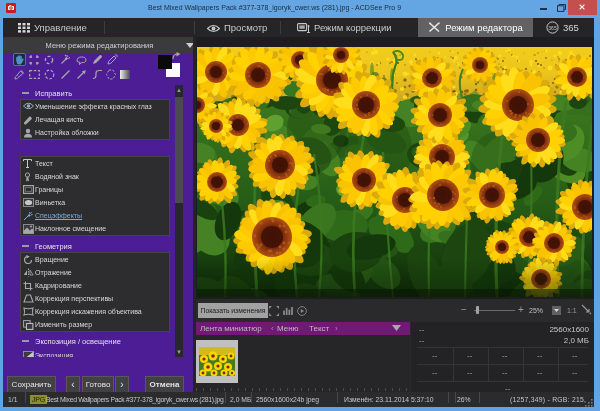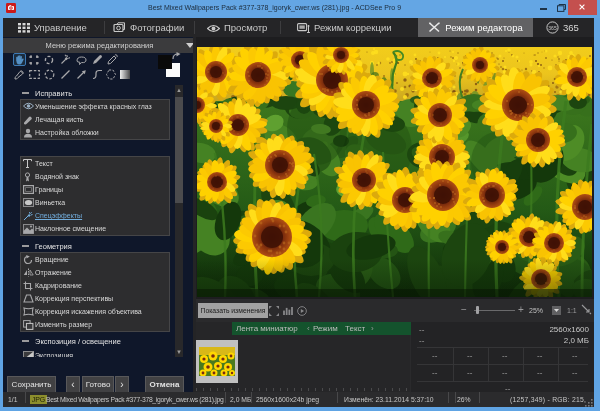--- a/index.html
+++ b/index.html
@@ -8,42 +8,42 @@
 #win{position:absolute;left:3px;top:18px;width:591px;height:389px;background:#2a2a2c;}
 
 #titlebar{position:absolute;left:0;top:0;width:600px;height:18px;background:#64a6e4;}
 #title{position:absolute;left:148px;top:4px;font-size:7px;color:#1c2b3a;}
 
 #tabbar{position:absolute;left:3px;top:18px;width:591px;height:19px;background:#252527;color:#cacaca;font-size:9.5px;}
 .tab{position:absolute;top:0;height:36px;line-height:19px;white-space:nowrap;}
 .tab svg{vertical-align:-2px;margin-right:4px;}
 .tabsep{position:absolute;top:3px;height:13px;width:1px;background:#3d3d3f;}
 
-#lpanel{position:absolute;left:3px;top:37px;width:193px;height:355px;background:#0f172a;}
+#lpanel{position:absolute;left:3px;top:37px;width:193px;height:355px;background:#4c1d95;}
 #lphead{position:absolute;left:0;top:1px;width:193px;height:15px;background:#3b3b3d;color:#cfcfcf;font-size:7.5px;text-align:center;line-height:15px;}
 #secwrap{position:absolute;left:0;top:48px;width:193px;height:272px;font-size:7px;color:#d8d8d8;overflow:hidden;}
 .secbox{position:absolute;left:17px;width:150px;border:1px solid #454547;background:#2d2d2f;}
 .item{height:13px;line-height:13px;padding-left:14px;white-space:nowrap;position:relative;}
 .item svg{position:absolute;left:2px;top:2px;}
 .sechead{position:absolute;left:19px;color:#e2e2e2;font-size:7.5px;}
 .minus{display:inline-block;width:7px;height:2px;background:#9a9a9c;vertical-align:2px;margin-right:6px;position:relative;}
 
 #sbar{position:absolute;left:172px;top:48px;width:8px;height:272px;background:#28282a;}
 #sthumb{position:absolute;left:0px;top:12px;width:8px;height:106px;background:#4b4b4d;}
 .sarw{position:absolute;left:172px;width:8px;height:8px;color:#9a9a9a;font-size:6px;line-height:8px;text-align:center;}
 .bbtn{position:absolute;background:#414143;border:1px solid #58585a;color:#e4e4e4;font-size:8px;text-align:center;}
 
 .ticon{position:absolute;color:#b0b0b2;}
 
 #imgarea{position:absolute;left:196px;top:37px;width:398px;height:262px;background:#1d1d1f;}
 
 #btoolbar{position:absolute;left:196px;top:299px;width:398px;height:23px;background:#2a2a2c;color:#a8a8a8;}
 
 #thumbs{position:absolute;left:196px;top:322px;width:214px;height:70px;background:#262628;}
-#thead{position:absolute;left:0;top:0;width:214px;height:13px;background:#14532d;color:#bcbcbc;font-size:8px;line-height:13px;margin-left:36px;}
+#thead{position:absolute;left:0;top:0;width:214px;height:13px;background:#701a75;color:#bcbcbc;font-size:8px;line-height:13px;}
 
 #infop{position:absolute;left:411px;top:322px;width:183px;height:70px;background:#232325;color:#a8a8a8;font-size:8px;}
 .iline{position:absolute;left:6px;width:171px;height:1px;background:#353537;}
 .ivline{position:absolute;width:1px;background:#353537;}
 
 #sbarb{position:absolute;left:3px;top:392px;width:591px;height:15px;background:#2b2b2d;color:#c6c6c6;font-size:6.8px;}
 #sbarb span{position:absolute;top:0;line-height:15px;white-space:nowrap;}
 .ssep{position:absolute;top:2px;width:1px;height:11px;background:#48484a;}
 </style></head>
 <body>
@@ -75,25 +75,20 @@
           <rect x="9" width="3" height="2.4"></rect>
           <rect y="3.6" width="3" height="2.4"></rect>
           <rect x="4.5" y="3.6" width="3" height="2.4"></rect>
           <rect x="9" y="3.6" width="3" height="2.4"></rect>
           <rect y="7.2" width="3" height="2.4"></rect>
           <rect x="4.5" y="7.2" width="3" height="2.4"></rect>
           <rect x="9" y="7.2" width="3" height="2.4"></rect>
         </g>
       </svg>Управление</div>
   <div class="tabsep" style="left:101px;"></div>
-  <div class="tab" style="left:110px;"><svg width="13" height="11" viewBox="0 0 13 11">
-        <rect x="1" y="2.5" width="9" height="7" rx="1" fill="none" stroke="#c8c8c8" stroke-width="1.2"></rect>
-        <path d="M3.5 2.5 L5 0.8 L11.5 0.8 L11.5 7.5 L10 7.5" fill="none" stroke="#c8c8c8" stroke-width="1"></path>
-        <circle cx="5.5" cy="6" r="1.8" fill="none" stroke="#c8c8c8"></circle>
-      </svg>Фотографии</div>
   <div class="tabsep" style="left:191px;"></div>
   <div class="tab" style="left:204px;text-align:center;"><svg width="13" height="9" viewBox="0 0 13 9">
         <path d="M0.5 4.5 Q6.5 -1.5 12.5 4.5 Q6.5 10.5 0.5 4.5Z" fill="none" stroke="#c8c8c8" stroke-width="1.1"></path>
         <circle cx="6.5" cy="4.5" r="1.9" fill="#c8c8c8"></circle>
       </svg>Просмотр</div>
   <div class="tabsep" style="left:277px;"></div>
   <div class="tab" style="left:294px;"><svg width="13" height="10" viewBox="0 0 13 10">
         <rect x="0.6" y="0.6" width="9" height="7" rx="1" fill="none" stroke="#c8c8c8" stroke-width="1.1"></rect>
         <rect x="2.4" y="2.4" width="5.4" height="3.4" fill="#c8c8c8" opacity="0.8"></rect>
         <path d="M10.5 3 L12.6 3 M11.5 2 L11.5 9.6 M10 9.6 L13 9.6" stroke="#c8c8c8"></path>
@@ -2389,21 +2384,21 @@
     </div>
   <div class="abs" style="left:371px;top:6px;font-size:7px;color:#9a9a9c;line-height:12px;">1:1</div>
   <svg class="abs" style="left:385px;top:5px;" width="11" height="11" viewBox="0 0 11 11">
       <path d="M1 1 L8 8 M8 8 L8 5 M8 8 L5 8 M10 10 L8.6 8.6" stroke="#9a9a9c" stroke-width="1.1"></path>
     </svg>
 </div>
 <div id="thumbs">
   <div id="thead">
     <span style="position:absolute;left:4px;">Лента миниатюр</span>
     <span style="position:absolute;left:75px;color:#9a9a9c;">‹</span>
-      <span style="position:absolute;left:81px;">Режим</span>
+      <span style="position:absolute;left:81px;">Меню</span>
     <span style="position:absolute;left:113px;">Текст</span>
       <span style="position:absolute;left:139px;color:#9a9a9c;">›</span>
     <svg style="position:absolute;left:196px;top:3px;" width="9" height="6" viewBox="0 0 9 6">
         <path d="M0 0 L9 0 L4.5 6Z" fill="#a8a8aa"></path>
       </svg>
   </div>
   <div class="abs" style="left:0px;top:18px;width:42px;height:43px;background:#c0c0c0;">
     <svg style="position:absolute;left:3px;top:7px;" width="36" height="29" viewBox="0 0 36 29">
         <rect width="36" height="29" fill="#4a7a1e"></rect>
         <rect width="36" height="8" fill="#d8b818"></rect>

